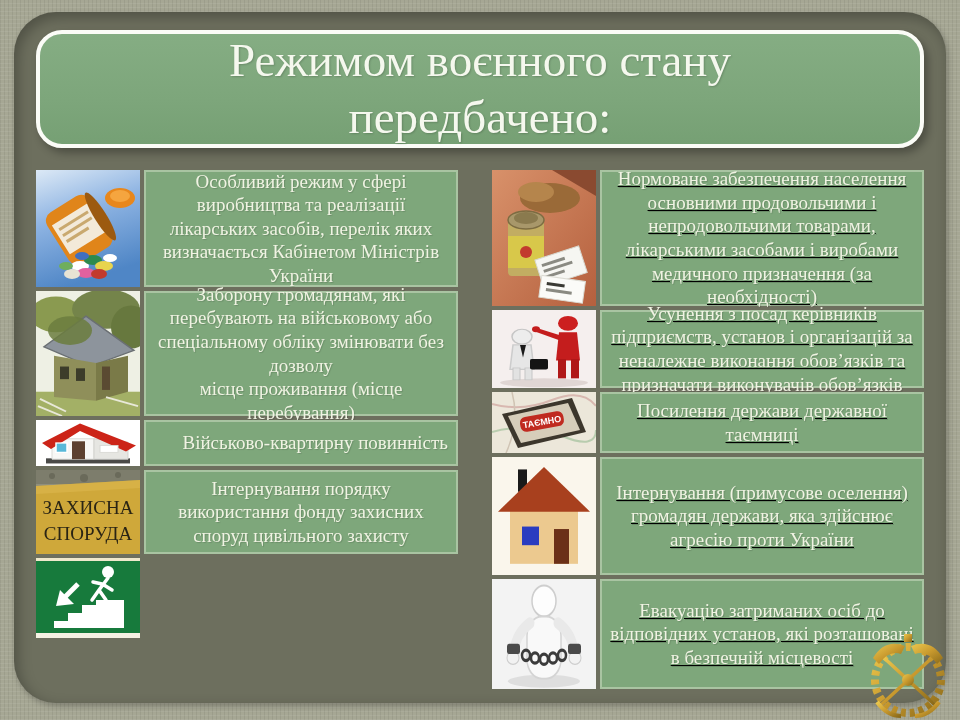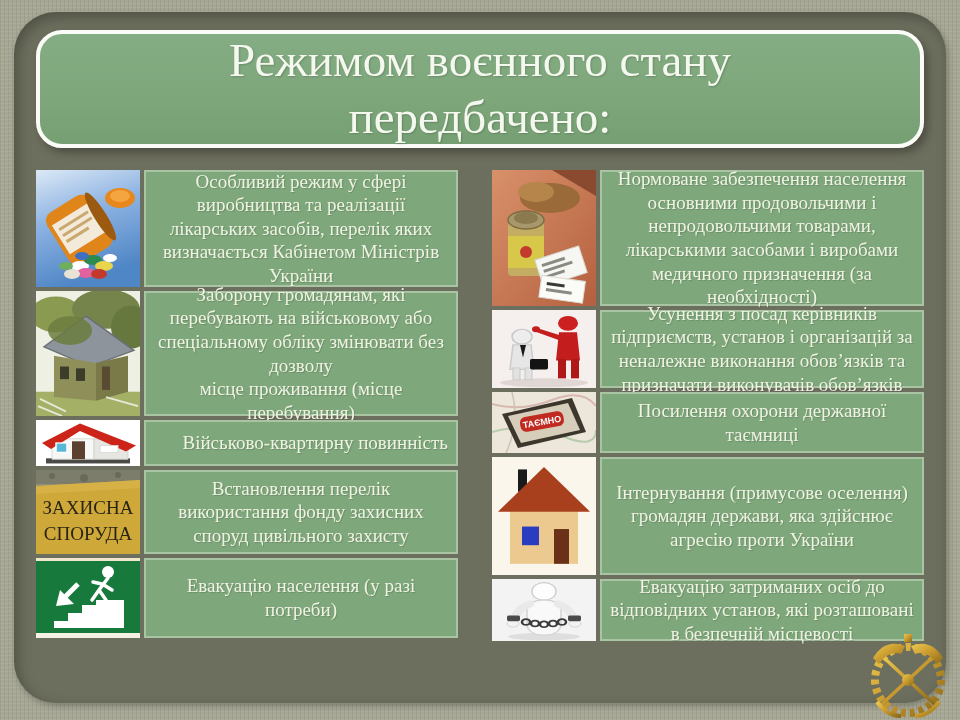--- a/index.html
+++ b/index.html
@@ -24,21 +24,21 @@
     display:flex;align-items:center;justify-content:center;
     box-sizing:border-box;
   }
   .title-box h1{
     margin:4px;font-size:47px;font-weight:normal;line-height:1.22;
     color:#f5f8ee;text-align:center;white-space:pre-line;
     text-shadow:1px 1px 2px rgba(0,0,0,0.18);
   }
   .col{position:absolute;top:170px;display:flex;flex-direction:column;gap:4px;}
   .col-left{left:36px;width:422px;}
-  .col-right{left:492px;width:432px;}
+  .col-right{left:492px;width:432px;text-decoration:underline;}
   .item{display:flex;gap:4px;}
   .pic{
     flex:0 0 104px;background:#fff;overflow:hidden;position:relative;
   }
   .pic svg{display:block;width:100%;height:100%;}
   .panel{
     flex:1;background:#7ea77b;border:2px solid #a9c4a2;box-sizing:border-box;
     display:flex;align-items:center;justify-content:flex-end;
     padding:3px 8px;
   }
@@ -152,39 +152,36 @@
         <circle cx="16" cy="6" r="3" fill="#6a6a5a"></circle>
           <circle cx="48" cy="8" r="4" fill="#6a6a5a"></circle>
           <circle cx="82" cy="5" r="3" fill="#6a6a5a"></circle>
         <polygon points="0,16 104,10 104,84 0,84" fill="#cfa83a"></polygon>
         <polygon points="0,16 104,10 104,18 0,24" fill="#dcb84e" opacity="0.6"></polygon>
         <text x="52" y="44" text-anchor="middle" font-family="Liberation Serif, serif" font-size="19" fill="#2a2414">ЗАХИСНА</text>
         <text x="52" y="70" text-anchor="middle" font-family="Liberation Serif, serif" font-size="19" fill="#2a2414">СПОРУДА</text>
       </svg>
     </div>
     <div class="panel">
-      <span>Встановлення перелік використання фонду захисних споруд цивільного захисту</span>
+      <span>Інтернування порядку використання фонду захисних споруд цивільного захисту</span>
     </div>
   </div>
 
   <div class="item" style="height:80px">
     <div class="pic">
       <svg viewBox="0 0 104 80" preserveAspectRatio="none">
         <rect width="104" height="80" fill="#177a3c"></rect>
         <rect x="0" y="0" width="104" height="3" fill="#efe8cc"></rect>
         <rect x="0" y="75" width="104" height="5" fill="#f5f2e4"></rect>
         <path d="M88,42 L88,70 L18,70 L18,63 L32,63 L32,55 L46,55 L46,47 L60,47 L60,42 Z" fill="#ffffff"></path>
         <circle cx="72" cy="14" r="6" fill="#ffffff"></circle>
         <path d="M72,20 L63,32 L56,42 M63,32 L70,42 M66,26 L57,24 M68,27 L76,32" stroke="#ffffff" stroke-width="3.5" fill="none" stroke-linecap="round"></path>
         <line x1="42" y1="26" x2="26" y2="42" stroke="#ffffff" stroke-width="5"></line>
         <polygon points="20,48 24,32 38,46" fill="#ffffff"></polygon>
       </svg>
-    </div>
-    <div class="panel">
-      <span>Евакуацію населення (у разі потреби)</span>
     </div>
   </div>
 
 </div>
 
 <div class="col col-right">
 
   <div class="item" style="height:136px">
     <div class="pic">
       <svg viewBox="0 0 104 136" preserveAspectRatio="none">
@@ -254,41 +251,41 @@
         <path d="M20,0 Q28,30 14,61" stroke="#d0c4b4" stroke-width="1.5" fill="none"></path>
         <polygon points="10,22 80,6 94,40 26,56" fill="#3c362c"></polygon>
         <polygon points="16,24 76,11 88,38 29,51" fill="#d6cdba"></polygon>
         <g transform="rotate(-10 50 30)">
           <rect x="28" y="22" width="44" height="15" rx="6" fill="#c02a20"></rect>
           <text x="50" y="33" text-anchor="middle" font-family="Liberation Sans, sans-serif" font-size="9" font-weight="bold" fill="#ffffff">ТАЄМНО</text>
         </g>
       </svg>
     </div>
     <div class="panel">
-      <span>Посилення охорони державної таємниці</span>
+      <span>Посилення держави державної таємниці</span>
     </div>
   </div>
 
   <div class="item" style="height:118px">
     <div class="pic">
       <svg viewBox="0 0 104 95" preserveAspectRatio="none">
         <rect width="104" height="95" fill="#faf6ec"></rect>
         <rect x="26" y="10" width="9" height="18" fill="#1a1a1a"></rect>
         <rect x="18" y="42" width="68" height="44" fill="#ecc98f"></rect>
         <polygon points="6,44 52,8 98,44" fill="#a8401e"></polygon>
         <rect x="30" y="56" width="17" height="15" fill="#2a3cc0"></rect>
         <rect x="62" y="58" width="15" height="28" fill="#6b3018"></rect>
       </svg>
     </div>
     <div class="panel">
       <span>Інтернування (примусове оселення) громадян держави, яка здійснює агресію проти України</span>
     </div>
   </div>
 
-  <div class="item" style="height:62px">
+  <div class="item" style="height:110px">
     <div class="pic">
       <svg viewBox="0 0 104 85" preserveAspectRatio="none">
         <rect width="104" height="85" fill="#f3f3f3"></rect>
         <ellipse cx="52" cy="79" rx="36" ry="5" fill="#dedede"></ellipse>
         <circle cx="52" cy="17" r="12" fill="#fdfdfd" stroke="#cecece" stroke-width="1.5"></circle>
         <rect x="35" y="29" width="34" height="48" rx="15" fill="#f9f9f9" stroke="#d4d4d4" stroke-width="1.5"></rect>
         <path d="M38,34 Q24,42 22,56" stroke="#e9e9e9" stroke-width="9" fill="none" stroke-linecap="round"></path>
         <path d="M66,34 Q80,42 82,56" stroke="#e9e9e9" stroke-width="9" fill="none" stroke-linecap="round"></path>
         <ellipse cx="21" cy="61" rx="6" ry="5" fill="#f2f2f2" stroke="#cecece" stroke-width="1"></ellipse>
         <ellipse cx="83" cy="61" rx="6" ry="5" fill="#f2f2f2" stroke="#cecece" stroke-width="1"></ellipse>

